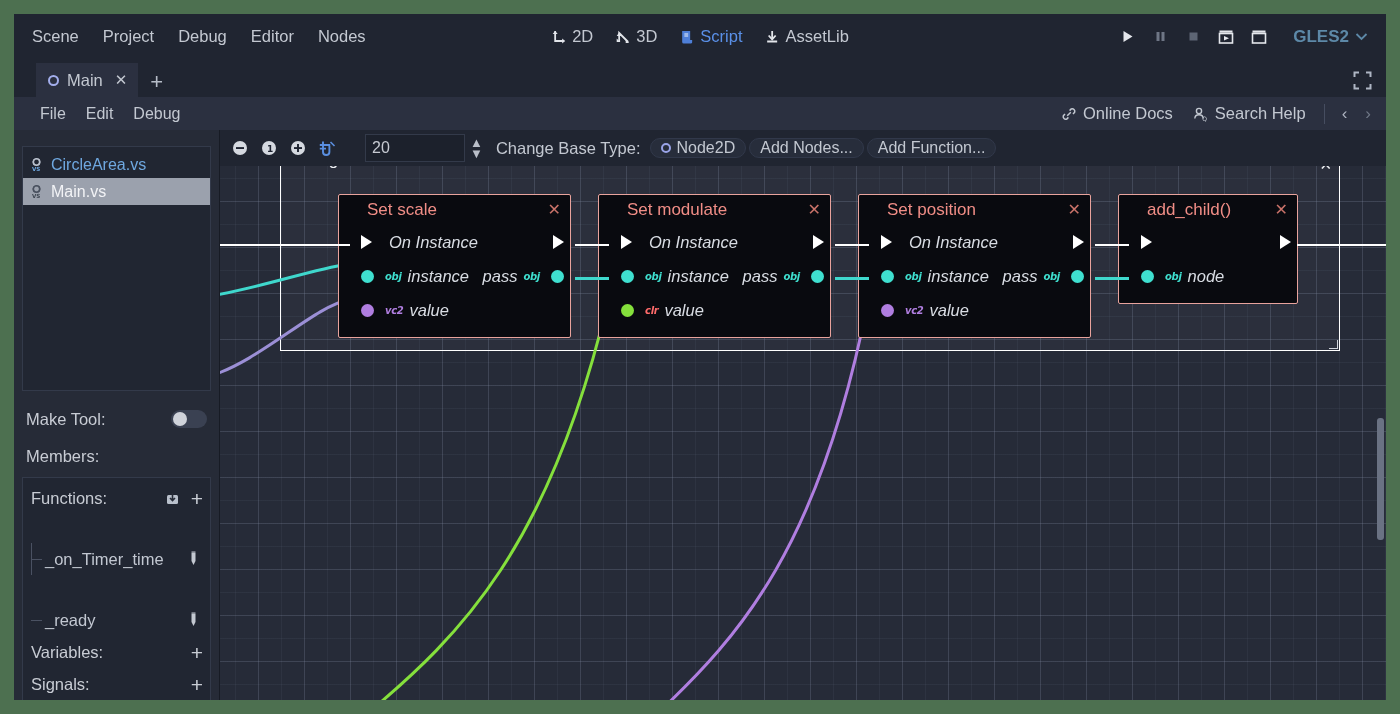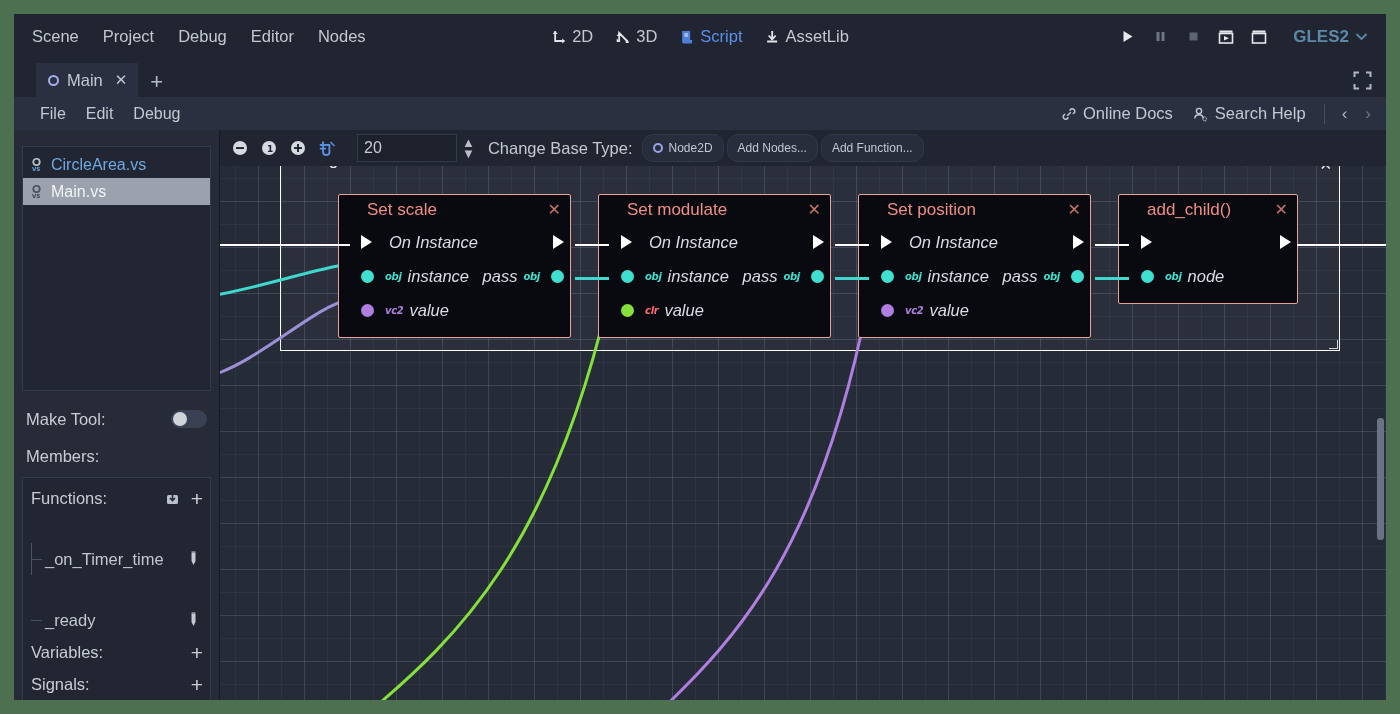--- a/index.html
+++ b/index.html
@@ -192,35 +192,35 @@
     display: flex; align-items: center; gap: 3px;
     padding-left: 7px; z-index: 6;
   }
   .tb-ico-btn {
     width: 26px; height: 26px;
     display: flex; align-items: center; justify-content: center;
     border-radius: 3px;
   }
   .spinbox {
     background: #1c212c; border: 1px solid #333a4a;
-    height: 28px; width: 100px; margin-left: 14px;
+    height: 28px; width: 100px; margin-left: 22px;
     display: flex; align-items: center; padding: 0 6px;
     font-size: 16px; color: #c6cad2;
   }
   .spin-arrows {
     margin-left: 2px; margin-right: 10px;
     font-size: 13px; color: #b9bec8; line-height: 0.85;
     display: flex; flex-direction: column; align-items: center;
   }
   .tb-label { font-size: 16.5px; color: #c3c8d1; margin-right: 6px; }
   .tb-btn {
     display: flex; align-items: center; gap: 6px;
     background: #272d3b; border: 1px solid #31384a;
-    height: 28px; padding: 0 10px; border-radius: 11px;
-    font-size: 12px; color: #c3c8d1; white-space: nowrap;
+    height: 20px; padding: 0 10px; border-radius: 11px;
+    font-size: 16px; color: #c3c8d1; white-space: nowrap;
   }
   .tb-circle {
     width: 10px; height: 10px; border-radius: 50%;
     border: 2px solid #9aa4e8; box-sizing: border-box;
   }
 
   .graph-canvas {
     position: absolute; left: 0; top: 36px; right: 0; bottom: 0;
     background-color: #262b38;
     background-image:

